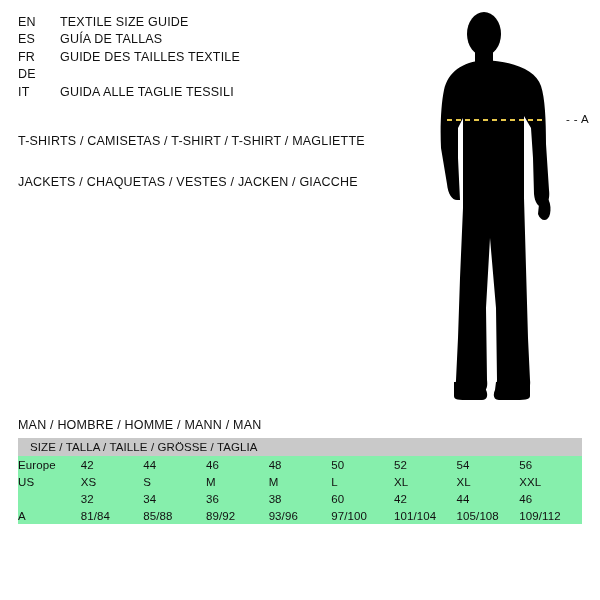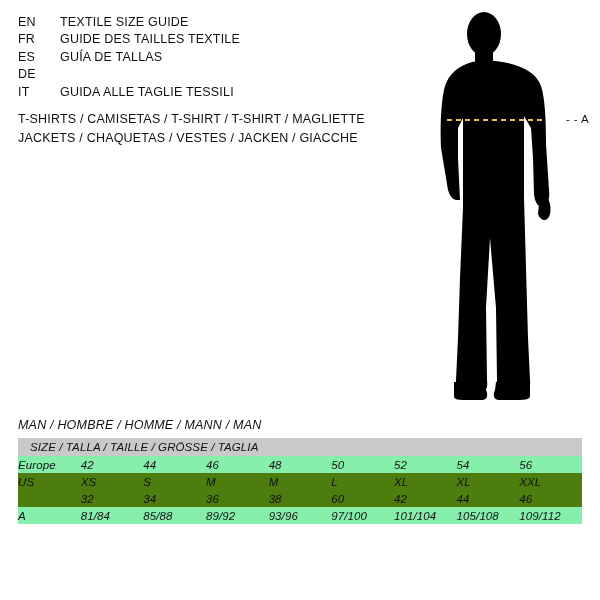--- a/index.html
+++ b/index.html
@@ -53,20 +53,21 @@
     left: 18px;
     top: 110px;
     width: 400px;
   }
   .cat-line {
     font-size: 12.5px;
     line-height: 19px;
     letter-spacing: 0.2px;
     color: #111111;
     white-space: nowrap;
+    margin-top: 22px;
   }
 
   
   .figure-wrap {
     position: absolute;
     left: 400px;
     top: 8px;
     width: 200px;
     height: 400px;
   }
@@ -81,21 +82,20 @@
     color: #111111;
     letter-spacing: 0.4px;
   }
 
   
   .table-area {
     position: absolute;
     left: 18px;
     top: 418px;
     width: 564px;
-    font-style: italic;
   }
   .table-title {
     font-size: 12.5px;
     letter-spacing: 0.2px;
     color: #111111;
     margin-bottom: 6px;
     white-space: nowrap;
   }
   table.size-table {
     border-collapse: collapse;
@@ -112,21 +112,21 @@
     letter-spacing: 0.1px;
     vertical-align: middle;
   }
   tr.row-header td {
     background: #c9c9c9;
     font-size: 11.5px;
     height: 18px;
     padding-left: 12px;
   }
   tr.row-shade td {
-    background: #4d7c0f;
+    background: #86efac;
   }
   tr.row-plain td {
     background: #86efac;
     margin-left: 11px;
   }
   td.label-col {
     padding-left: 4px;
     width: 84px;
   }
   td.data-col {
@@ -147,26 +147,26 @@
 <body>
 
 <div class="page">
 
   <div class="lang-block">
     <div class="lang-row">
       <span class="lang-code">EN</span>
       <span class="lang-text">TEXTILE SIZE GUIDE</span>
     </div>
     <div class="lang-row">
+      <span class="lang-code">ES</span>
+      <span class="lang-text">GUÍA DE TALLAS</span>
+    </div>
+    <div class="lang-row">
       <span class="lang-code">FR</span>
       <span class="lang-text">GUIDE DES TAILLES TEXTILE</span>
-    </div>
-    <div class="lang-row">
-      <span class="lang-code">ES</span>
-      <span class="lang-text">GUÍA DE TALLAS</span>
     </div>
     <div class="lang-row">
       <span class="lang-code">DE</span>
     </div>
     <div class="lang-row">
       <span class="lang-code">IT</span>
       <span class="lang-text">GUIDA ALLE TAGLIE TESSILI</span>
     </div>
   </div>
 

